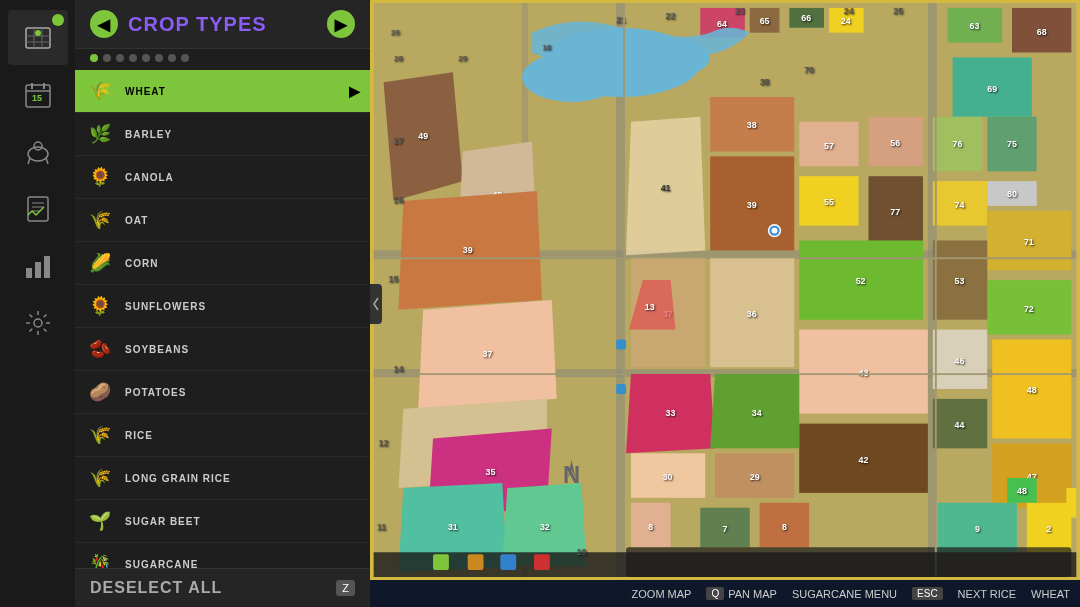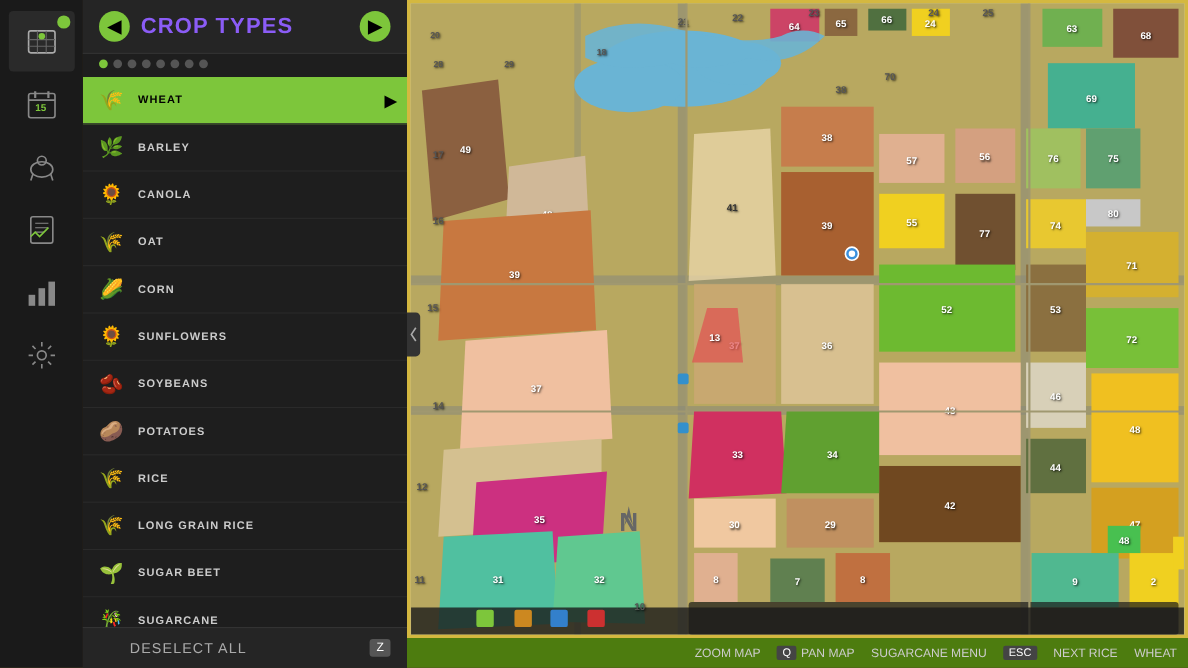--- a/index.html
+++ b/index.html
@@ -174,25 +174,24 @@
     #deselect-bar {
       background: #252525;
       padding: 10px 15px;
       display: flex;
       align-items: center;
       justify-content: space-between;
       border-top: 1px solid #333;
     }
     #deselect-label {
       color: #aaaaaa;
-      font-size: 13px;
-      font-weight: normal;
+      font-size: 16px;
+      font-weight: bold;
       letter-spacing: 1px;
       cursor: pointer;
-      margin-left: 28px;
     }
     .key-badge {
       background: #555;
       color: #fff;
       font-size: 11px;
       padding: 2px 6px;
       border-radius: 3px;
     }
 
     
@@ -242,21 +241,21 @@
       color: #7dc63b;
     }
 
     
     #bottom-bar {
       position: absolute;
       bottom: 0;
       left: 370px;
       right: 0;
       height: 27px;
-      background: #4d7c0f;
+      background: #0f172a;
       display: flex;
       align-items: center;
       justify-content: flex-end;
       padding: 0 10px;
       gap: 15px;
       z-index: 10;
     }
 
     .bottom-btn {
       display: flex;

